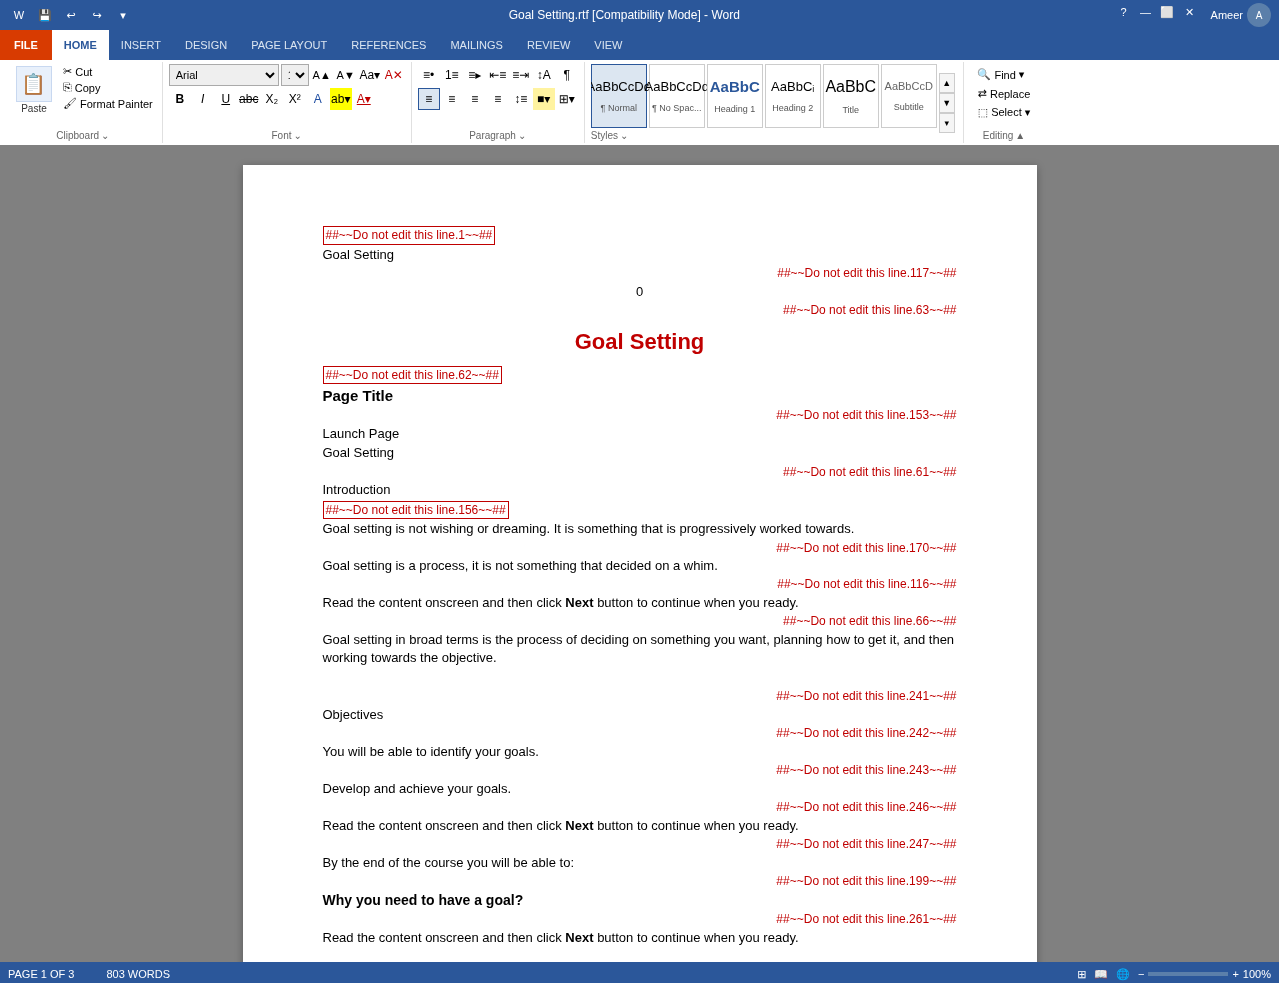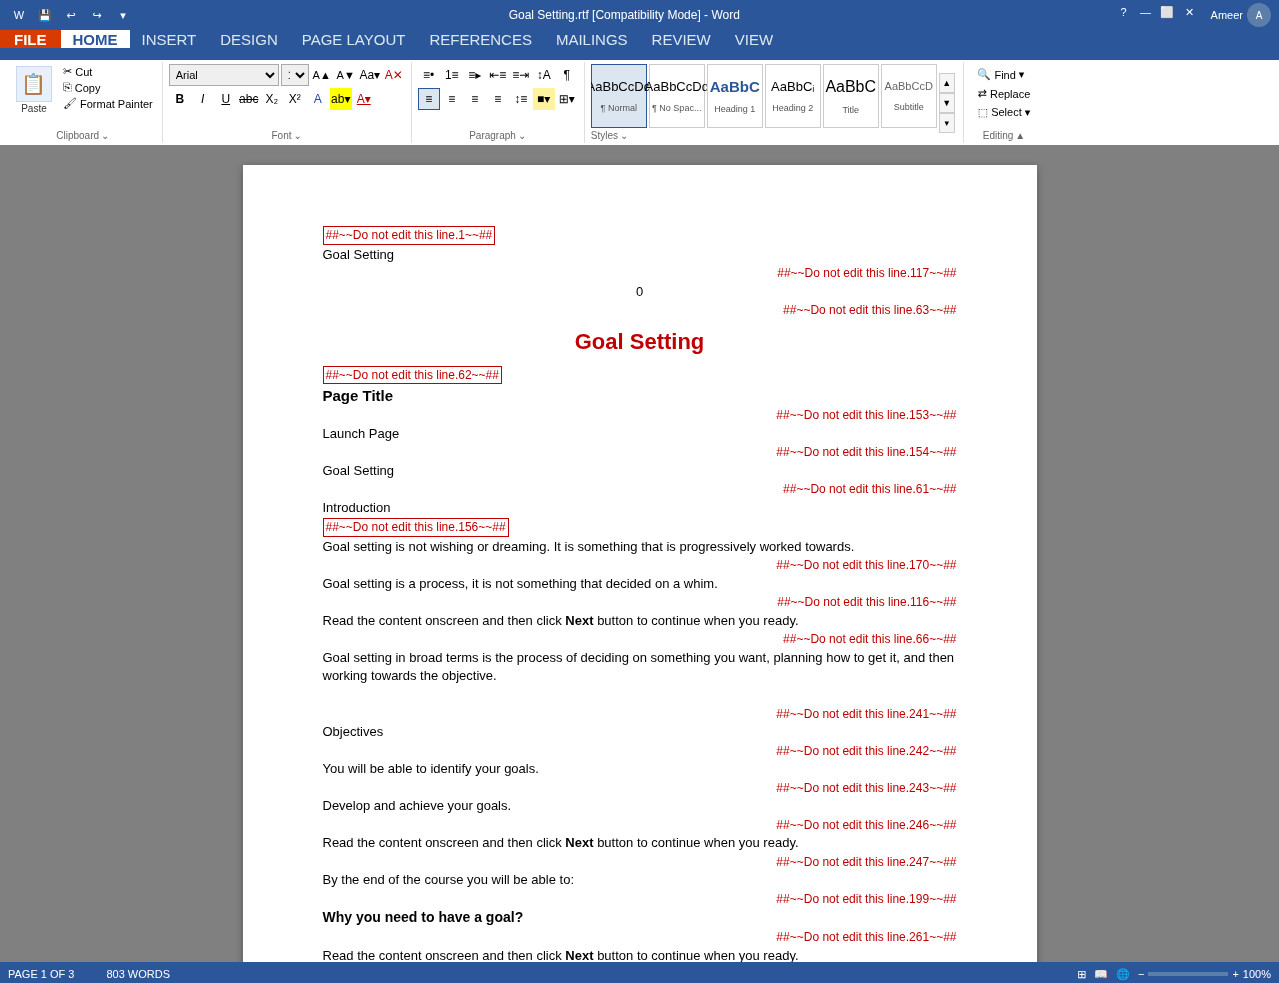--- a/index.html
+++ b/index.html
@@ -18,24 +18,24 @@
     .title-bar-title { flex: 1; text-align: center; font-size: 12px; }
     .title-bar-controls { display: flex; gap: 4px; }
     .title-bar-btn { width: 18px; height: 18px; display: flex; align-items: center; justify-content: center; font-size: 11px; cursor: pointer; color: white; }
     .title-bar-left { display: flex; align-items: center; gap: 4px; }
     .qa-btn { width: 22px; height: 22px; display: flex; align-items: center; justify-content: center; color: white; font-size: 11px; cursor: pointer; }
     .ribbon-tabs { display: flex; background: #2b579a; height: 30px; }
     .ribbon-tab {
       padding: 0 12px;
       display: flex;
       align-items: center;
-      font-size: 15px;
+      font-size: 11px;
       cursor: pointer;
       color: #dce6f1;
-      height: 18px;
+      height: 30px;
     }
     .ribbon-tab.active { background: #fff; color: #2b579a; font-weight: bold; }
     .ribbon-tab:first-child { background: #d83b01; color: white; font-weight: bold; padding: 0 14px; }
 
     .ribbon-content { display: flex; align-items: stretch; padding: 2px 4px; background: #fff; min-height: 80px; }
     .ribbon-group { display: flex; flex-direction: column; align-items: center; border-right: 1px solid #e0e0e0; padding: 2px 6px; min-width: fit-content; }
     .ribbon-group-content { display: flex; align-items: flex-start; gap: 2px; flex: 1; }
     .ribbon-group-label { font-size: 10px; color: #666; margin-top: 2px; display: flex; align-items: center; gap: 2px; }
     .ribbon-group-label span { cursor: pointer; }
 
@@ -325,21 +325,20 @@
     <div class="doc-line red-tag">##~~Do not edit this line.117~~##</div>
     <div class="doc-line center-num">0</div>
     <div class="doc-line red-tag">##~~Do not edit this line.63~~##</div>
     <div class="heading-title">Goal Setting</div>
     <div class="doc-line">
       <span class="boxed-tag">##~~Do not edit this line.62~~##</span>
     </div>
     <div class="doc-line page-title-style">Page Title</div>
     <div class="doc-line red-tag">##~~Do not edit this line.153~~##</div>
     <div class="doc-line black-text">Launch Page</div>
-    <div class="doc-line red-tag">##~~Do not edit this line.154~~##</div>
     <div class="doc-line black-text">Goal Setting</div>
     <div class="doc-line red-tag">##~~Do not edit this line.61~~##</div>
     <div class="doc-line black-text">Introduction</div>
     <div class="doc-line">
       <span class="boxed-tag">##~~Do not edit this line.156~~##</span>
     </div>
     <div class="doc-line black-text">Goal setting is not wishing or dreaming. It is something that is progressively worked towards.</div>
     <div class="doc-line red-tag">##~~Do not edit this line.170~~##</div>
     <div class="doc-line black-text">Goal setting is a process, it is not something that decided on a whim.</div>
     <div class="doc-line red-tag">##~~Do not edit this line.116~~##</div>

